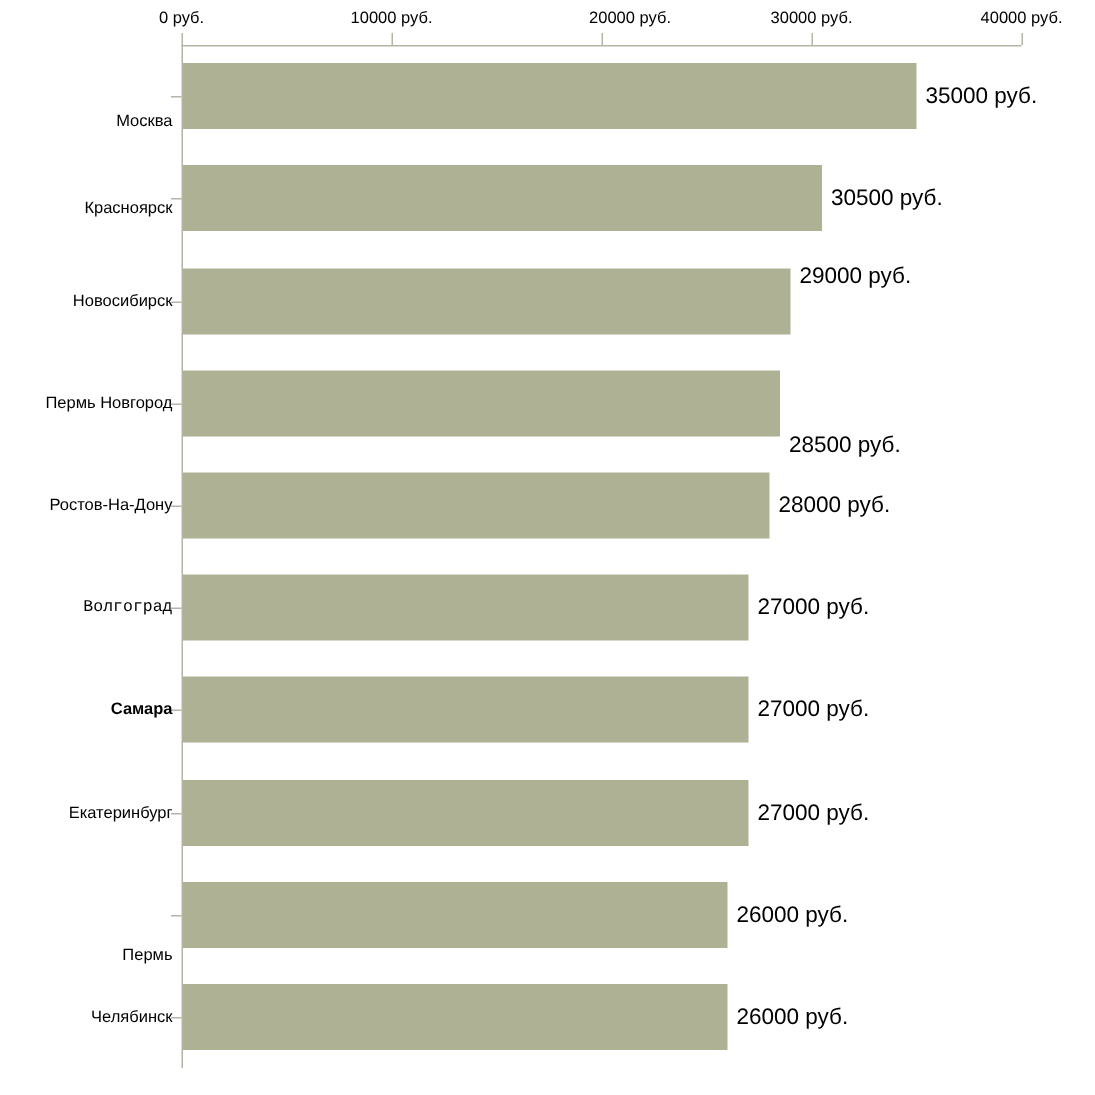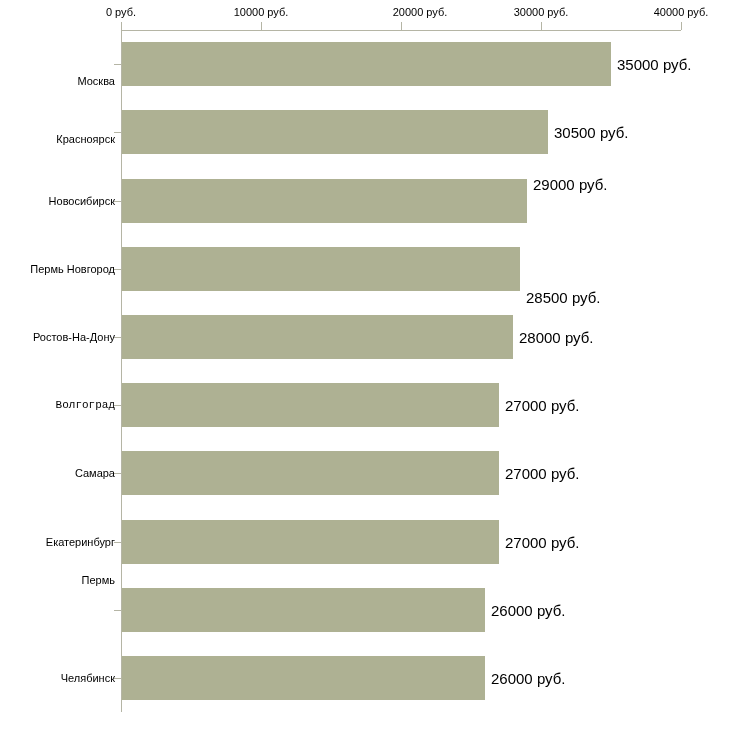--- a/index.html
+++ b/index.html
@@ -125,28 +125,28 @@
       <div class="bar" style="top: 314.9px; height: 44px; width: 391px; background: rgb(174, 177, 147);"></div>
       <div class="y-tick" style="top: 336.9px;"></div>
       <div class="cat-label" style="top: 336.9px;">Ростов-На-Дону</div>
       <div class="bar-value" style="top: 336.9px; left: 519px;">28000 руб.</div>
       <div class="bar" style="top: 383.1px; height: 44px; width: 377px; background: rgb(174, 177, 147);"></div>
       <div class="y-tick" style="top: 405.1px;"></div>
       <div class="cat-label" style="top: 405.1px; font-family: Liberation Mono, monospace;">Волгоград</div>
       <div class="bar-value" style="top: 405.1px; left: 505px;">27000 руб.</div>
       <div class="bar" style="top: 451.3px; height: 44px; width: 377px; background: rgb(174, 177, 147);"></div>
       <div class="y-tick" style="top: 473.3px;"></div>
-      <div class="cat-label" style="top: 473.3px;">Самара</div>
+      <div class="cat-label" style="top: 473.3px; font-weight: bold;">Самара</div>
       <div class="bar-value" style="top: 473.3px; left: 505px;">27000 руб.</div>
       <div class="bar" style="top: 519.5px; height: 44px; width: 377px; background: rgb(174, 177, 147);"></div>
       <div class="y-tick" style="top: 541.5px;"></div>
       <div class="cat-label" style="top: 541.5px; text-align: center;">Екатеринбург</div>
       <div class="bar-value" style="top: 541.5px; left: 505px;">27000 руб.</div>
       <div class="bar" style="top: 587.7px; height: 44px; width: 363px; background: rgb(174, 177, 147);"></div>
       <div class="y-tick" style="top: 609.7px;"></div>
-      <div class="cat-label" style="top: 580px; margin-left: 46px;">Пермь</div>
+      <div class="cat-label" style="top: 637px; margin-left: 46px;">Пермь</div>
       <div class="bar-value" style="top: 609.7px; left: 491px;">26000 руб.</div>
       <div class="bar" style="top: 655.9px; height: 44px; width: 363px; background: rgb(174, 177, 147);"></div>
       <div class="y-tick" style="top: 677.9px;"></div>
       <div class="cat-label" style="top: 677.9px;">Челябинск</div>
       <div class="bar-value" style="top: 677.9px; left: 491px;">26000 руб.</div>
     </div>
 </div>
 
 </body></html>

